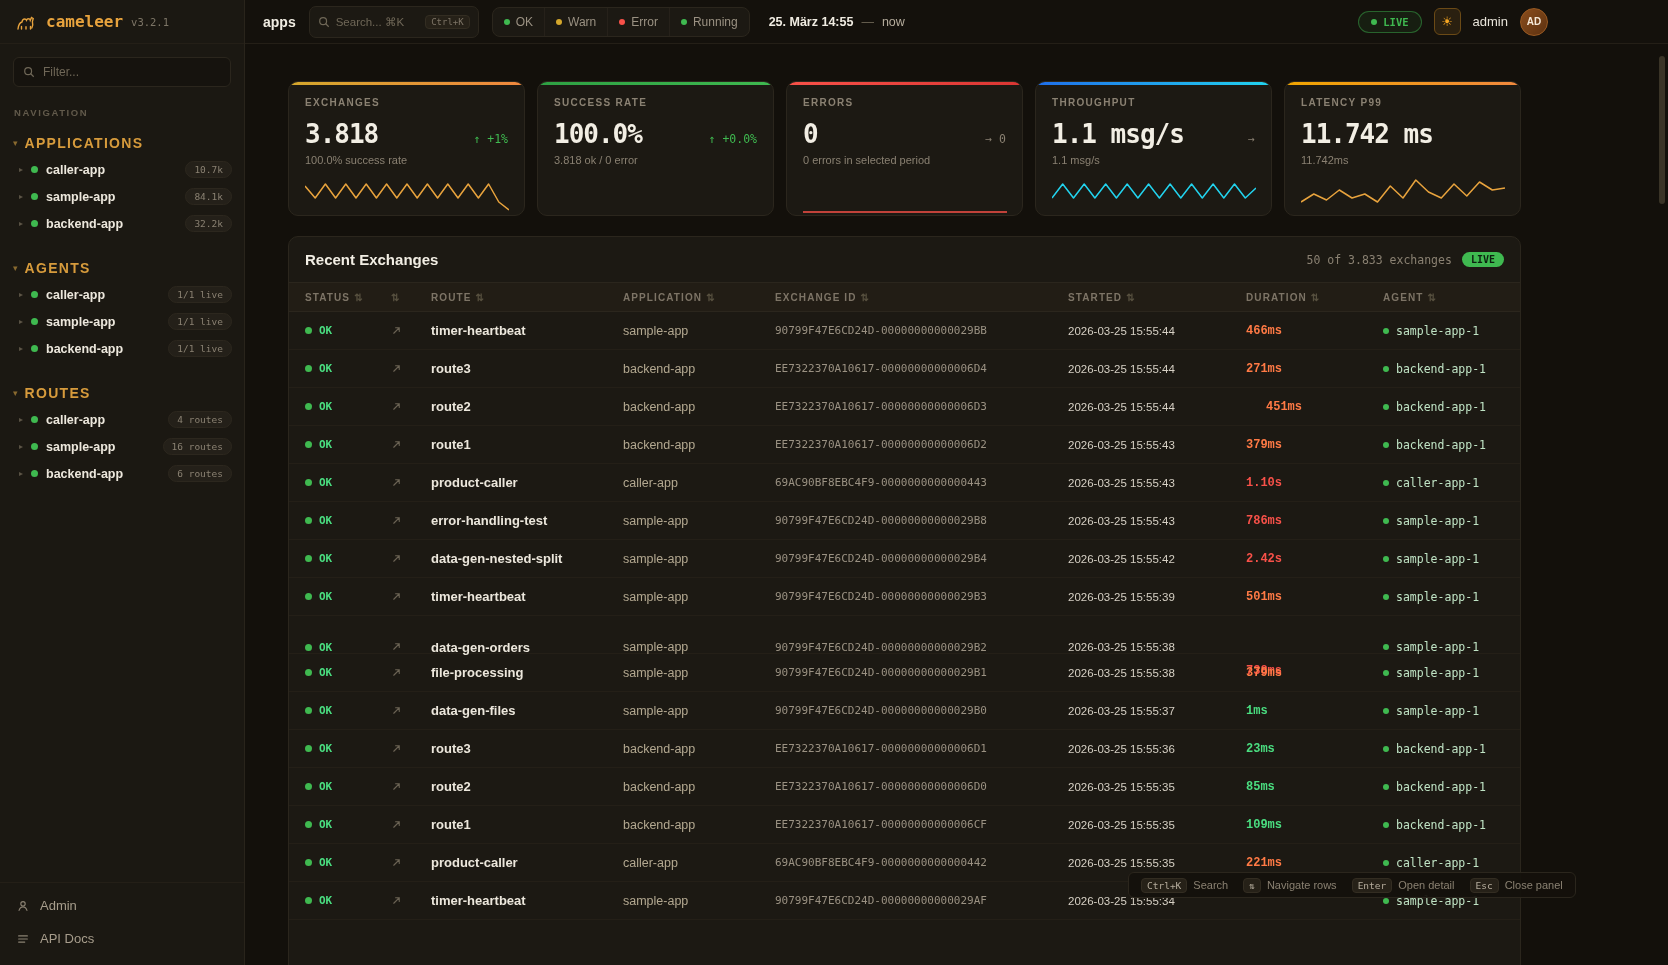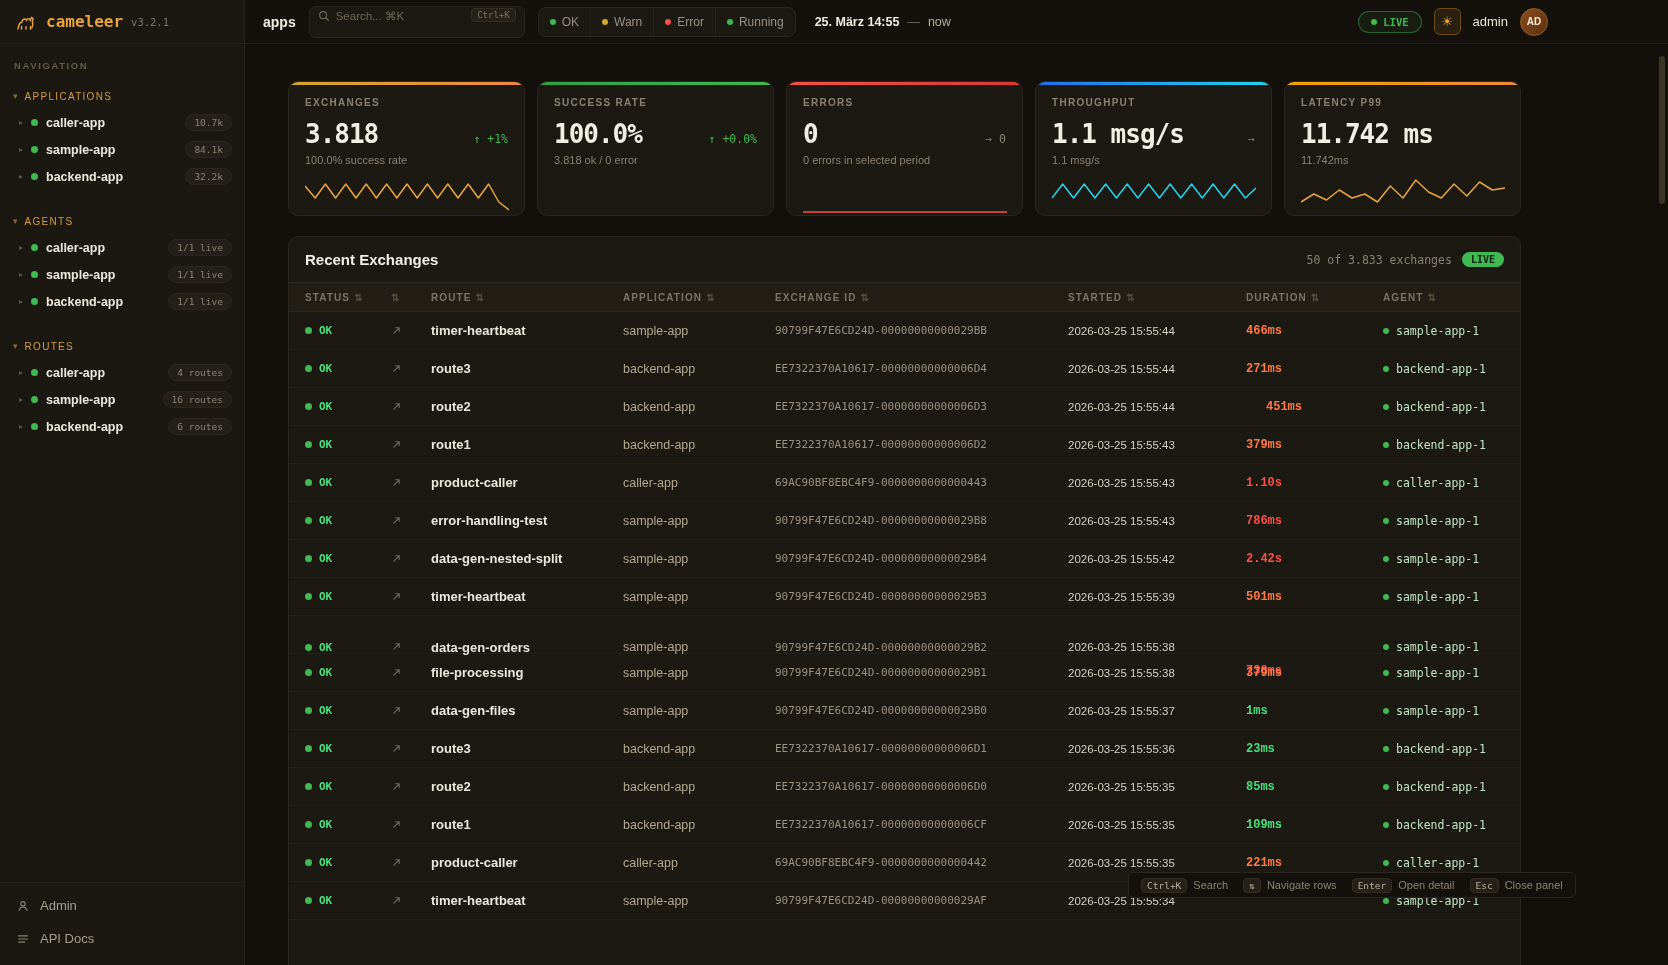--- a/index.html
+++ b/index.html
@@ -12,33 +12,33 @@
   .logo-text{font-family:"DejaVu Sans Mono",monospace;font-weight:700;font-size:16px;color:#e8a33d}
   .logo-ver{font-family:"DejaVu Sans Mono",monospace;font-size:10.5px;color:#7d7566}
   .filterbox{margin:13px 13px 4px;height:30px;border:1px solid #2b261d;background:#16130e;border-radius:6px;display:flex;align-items:center;gap:8px;padding:0 9px}
   .filterbox input{flex:1;background:transparent;border:none;outline:none;color:#cfc9bc;font-size:12px;font-family:inherit}
   .filterbox input::placeholder{color:#6f6757}
   .nav-label{margin:16px 14px 4px;font-size:9.5px;letter-spacing:1.6px;color:#625a4b;font-weight:700}
   .side-section{margin-top:18px}
   .side-section:first-of-type{margin-top:8px}
   .sec-head{height:26px;display:flex;align-items:center;gap:7px;padding:0 13px;cursor:pointer}
   .sec-caret{color:#8a6a2f;font-size:9px}
-  .sec-label{color:#d79b3c;font-size:10px;font-weight:400;letter-spacing:1.3px}
+  .sec-label{color:#d79b3c;font-size:14px;font-weight:700;letter-spacing:1.3px}
   .s-item{height:27px;display:flex;align-items:center;gap:8px;padding:0 12px 0 19px;cursor:pointer}
   .s-chev{color:#5d5546;font-size:8px}
   .dot{width:7px;height:7px;border-radius:50%;background:#3fb950;flex:none}
   .s-name{font-size:12.5px;font-weight:700;color:#ece7dc}
   .s-badge{margin-left:auto;background:#242019;border:1px solid #2c271e;color:#8a8172;font-family:"DejaVu Sans Mono",monospace;font-size:9.5px;padding:2px 8px;border-radius:9px}
   .side-footer{margin-top:auto;border-top:1px solid #241f17;padding:6px 0 10px}
   .f-item{height:33px;display:flex;align-items:center;gap:10px;padding:0 16px;color:#a79d8c;font-size:13px;cursor:pointer}
 
   
   .topbar{position:fixed;left:245px;top:0;right:0;height:44px;background:#14110c;border-bottom:1px solid #241f17;display:flex;align-items:center;gap:13px;padding:0 120px 0 18px;z-index:9}
   .tb-title{font-size:14px;font-weight:700;color:#f0ece2}
-  .searchbox{width:216px;height:28px;background:#1c1913;border:1px solid #2b261d;border-radius:7px;display:flex;align-items:flex-end;gap:6px;padding:15px 8px}
+  .searchbox{width:170px;height:28px;background:#1c1913;border:1px solid #2b261d;border-radius:7px;display:flex;align-items:center;gap:6px;padding:15px 8px}
   .searchbox input{flex:1;min-width:0;background:transparent;border:none;outline:none;color:#cfc9bc;font-size:11.5px;font-family:inherit}
   .searchbox input::placeholder{color:#6f6757}
   .kbd{background:#262118;border:1px solid #332d22;border-radius:4px;padding:1px 5px;font-family:"DejaVu Sans Mono",monospace;font-size:9px;color:#7d7466;white-space:nowrap}
   .chip-group{display:flex;background:#1c1913;border:1px solid #2b261d;border-radius:8px;overflow:hidden}
   .chip{height:28px;display:flex;align-items:center;gap:6px;padding:0 11px;font-size:12px;color:#9a9182;cursor:pointer;border-right:1px solid #26211a}
   .chip:last-child{border-right:none}
   .chip .cdot{width:6px;height:6px;border-radius:50%}
   .range-group{display:flex;align-items:center;background:#1c1913;border:1px solid #2b261d;border-radius:8px;padding:2px}
   .range{height:24px;display:flex;align-items:center;padding:0 11px;font-size:12px;color:#9a9182;border-radius:6px;cursor:pointer}
   .range.active{background:#332e24;color:#f0ece2;font-weight:700}
@@ -96,20 +96,27 @@
 
 <aside class="sidebar">
   <div class="logo-row">
     <svg width="24" height="24" viewBox="0 0 24 24">
       <path d="M4 19c.5-4 2-6.5 4-7 .3-2 1.5-3 2.7-3 .8 0 1.5.5 1.8 1.2.4-.9 1.2-1.5 2-1.4.9 0 1.6.6 1.8 1.5l1.2-2.8 1.7 1-.8 3.2c.6 1.8.4 4-.6 6.3" stroke="#e8a33d" fill="none" stroke-width="1.4" stroke-linecap="round"></path>
       <path d="M7.5 19v-2.6M12 19v-2.2M16.5 19v-2.6" stroke="#e8a33d" fill="none" stroke-width="1.4" stroke-linecap="round"></path>
     </svg>
     <span class="logo-text">cameleer</span>
     <span class="logo-ver">v3.2.1</span>
   </div>
+  <div class="filterbox">
+    <svg width="12" height="12" viewBox="0 0 14 14">
+      <circle cx="6" cy="6" r="4" stroke="#6f6757" fill="none" stroke-width="1.4"></circle>
+        <path d="M9 9l3.5 3.5" stroke="#6f6757" stroke-width="1.4"></path>
+    </svg>
+    <input placeholder="Filter..." style="">
+  </div>
   <div class="nav-label">NAVIGATION</div>
   <div id="sections">
       <div class="side-section">
         <div class="sec-head">
           <span class="sec-caret">▾</span>
           <span class="sec-label">APPLICATIONS</span>
         </div>
         <div class="s-item">
           <span class="s-chev">▸</span>
           <span class="dot"></span>

